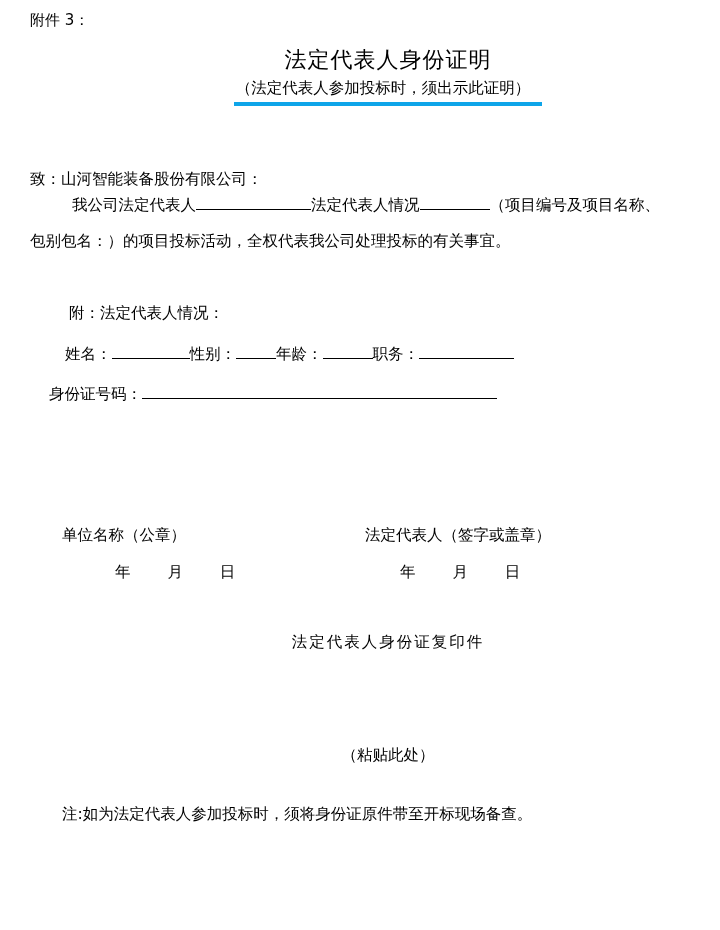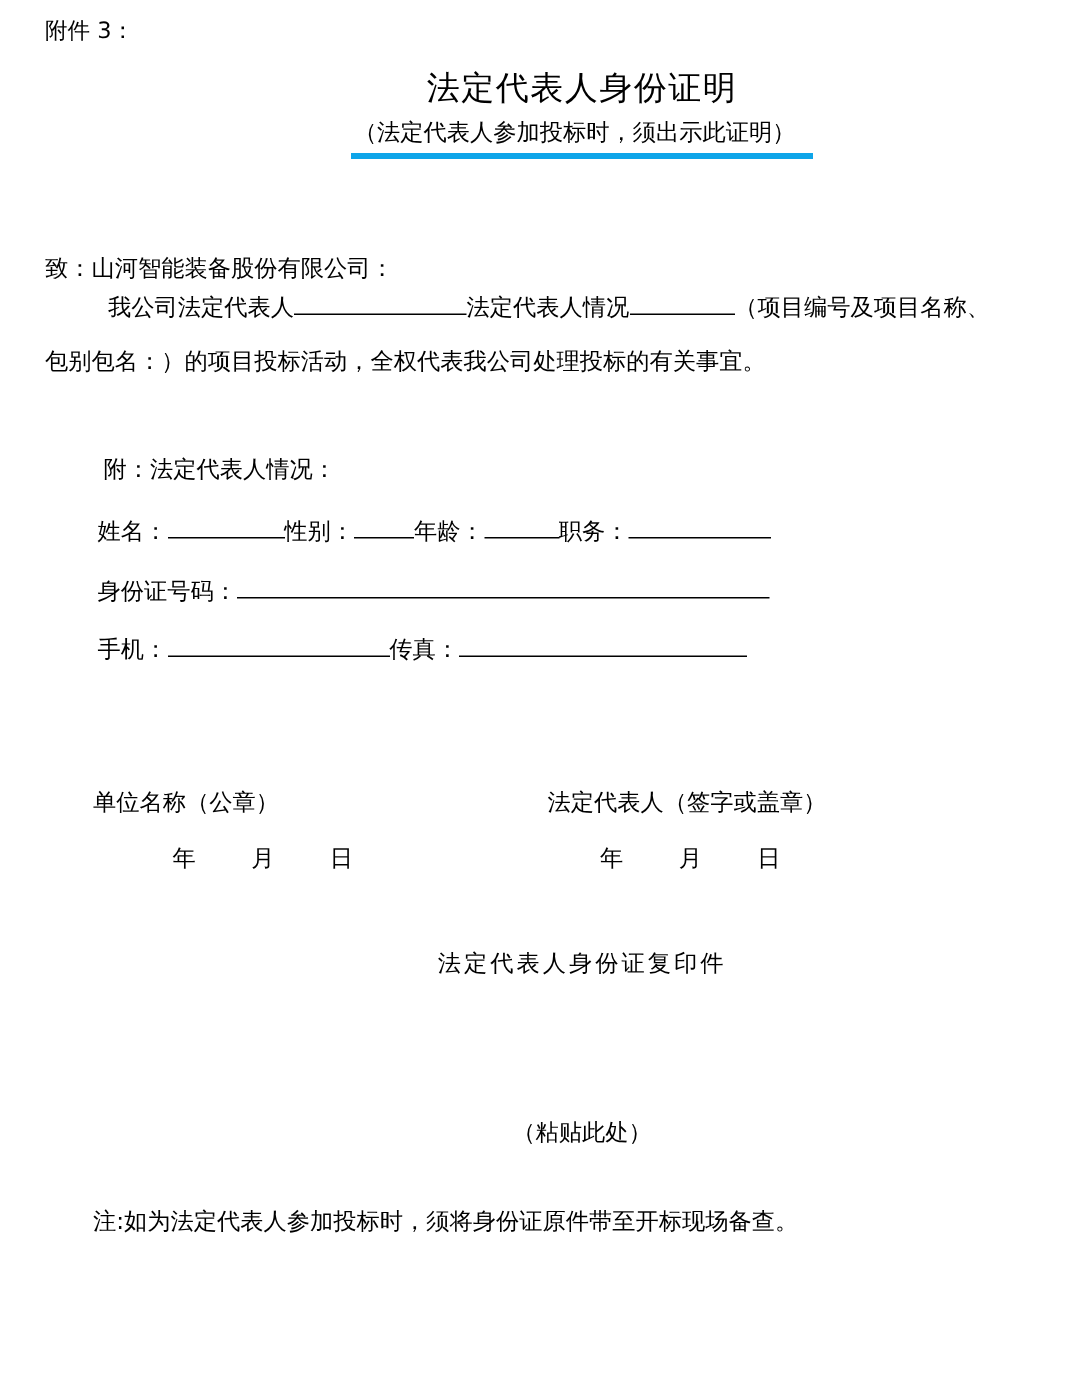--- a/index.html
+++ b/index.html
@@ -20,21 +20,21 @@
   .doc-subtitle .underlined {
     display: inline-block;
     border-bottom: 4px solid #0ea5e9;
     padding: 0 12px 4px 2px;
   }
   .addressee { left: 30px; top: 148px; margin-top: 21px; }
   .para-line1 { left: 30px; top: 194px; padding-left: 42px; }
   .para-line2 { left: 30px; top: 231px; }
   .attach-heading { left: 69px; top: 303px; }
   .row-name  { left: 65px; top: 343px; }
-  .row-id    { left: 65px; top: 383px; }
+  .row-id    { left: 49px; top: 383px; }
   .row-phone { left: 65px; top: 422px; }
 
   .sig-left   { left: 62px;  top: 525px; }
   .sig-right  { left: 365px; top: 525px; }
   .date-left  { left: 115px; top: 562px; word-spacing: 32px; }
   .date-right { left: 400px; top: 562px; word-spacing: 32px; }
 
   .copy-title { top: 632px; letter-spacing: 2px; }
   .paste-here { top: 745px; }
   .note-line  { left: 62px; top: 804px; }
@@ -79,23 +79,20 @@
   <div class="abs attach-heading">附：法定代表人情况：</div>
 
   <div class="abs row-name">
     <span>姓名：</span><span class="blank bw-name"></span><span>性别：</span><span class="blank bw-gender"></span><span>年龄：</span><span class="blank bw-age"></span><span>职务：</span><span class="blank bw-pos"></span>
   </div>
 
   <div class="abs row-id">
     <span>身份证号码：</span><span class="blank bw-id"></span>
   </div>
 
-  <div class="abs row-phone">
-    <span>手机：</span><span class="blank bw-mobile"></span><span>传真：</span><span class="blank bw-fax"></span>
-  </div>
 
   <div class="abs sig-left">单位名称（公章）</div>
 
   <div class="abs sig-right">法定代表人（签字或盖章）</div>
 
   <div class="abs date-left">年 月 日</div>
 
   <div class="abs date-right">年 月 日</div>
 
   <div class="abs centered copy-title">法定代表人身份证复印件</div>

